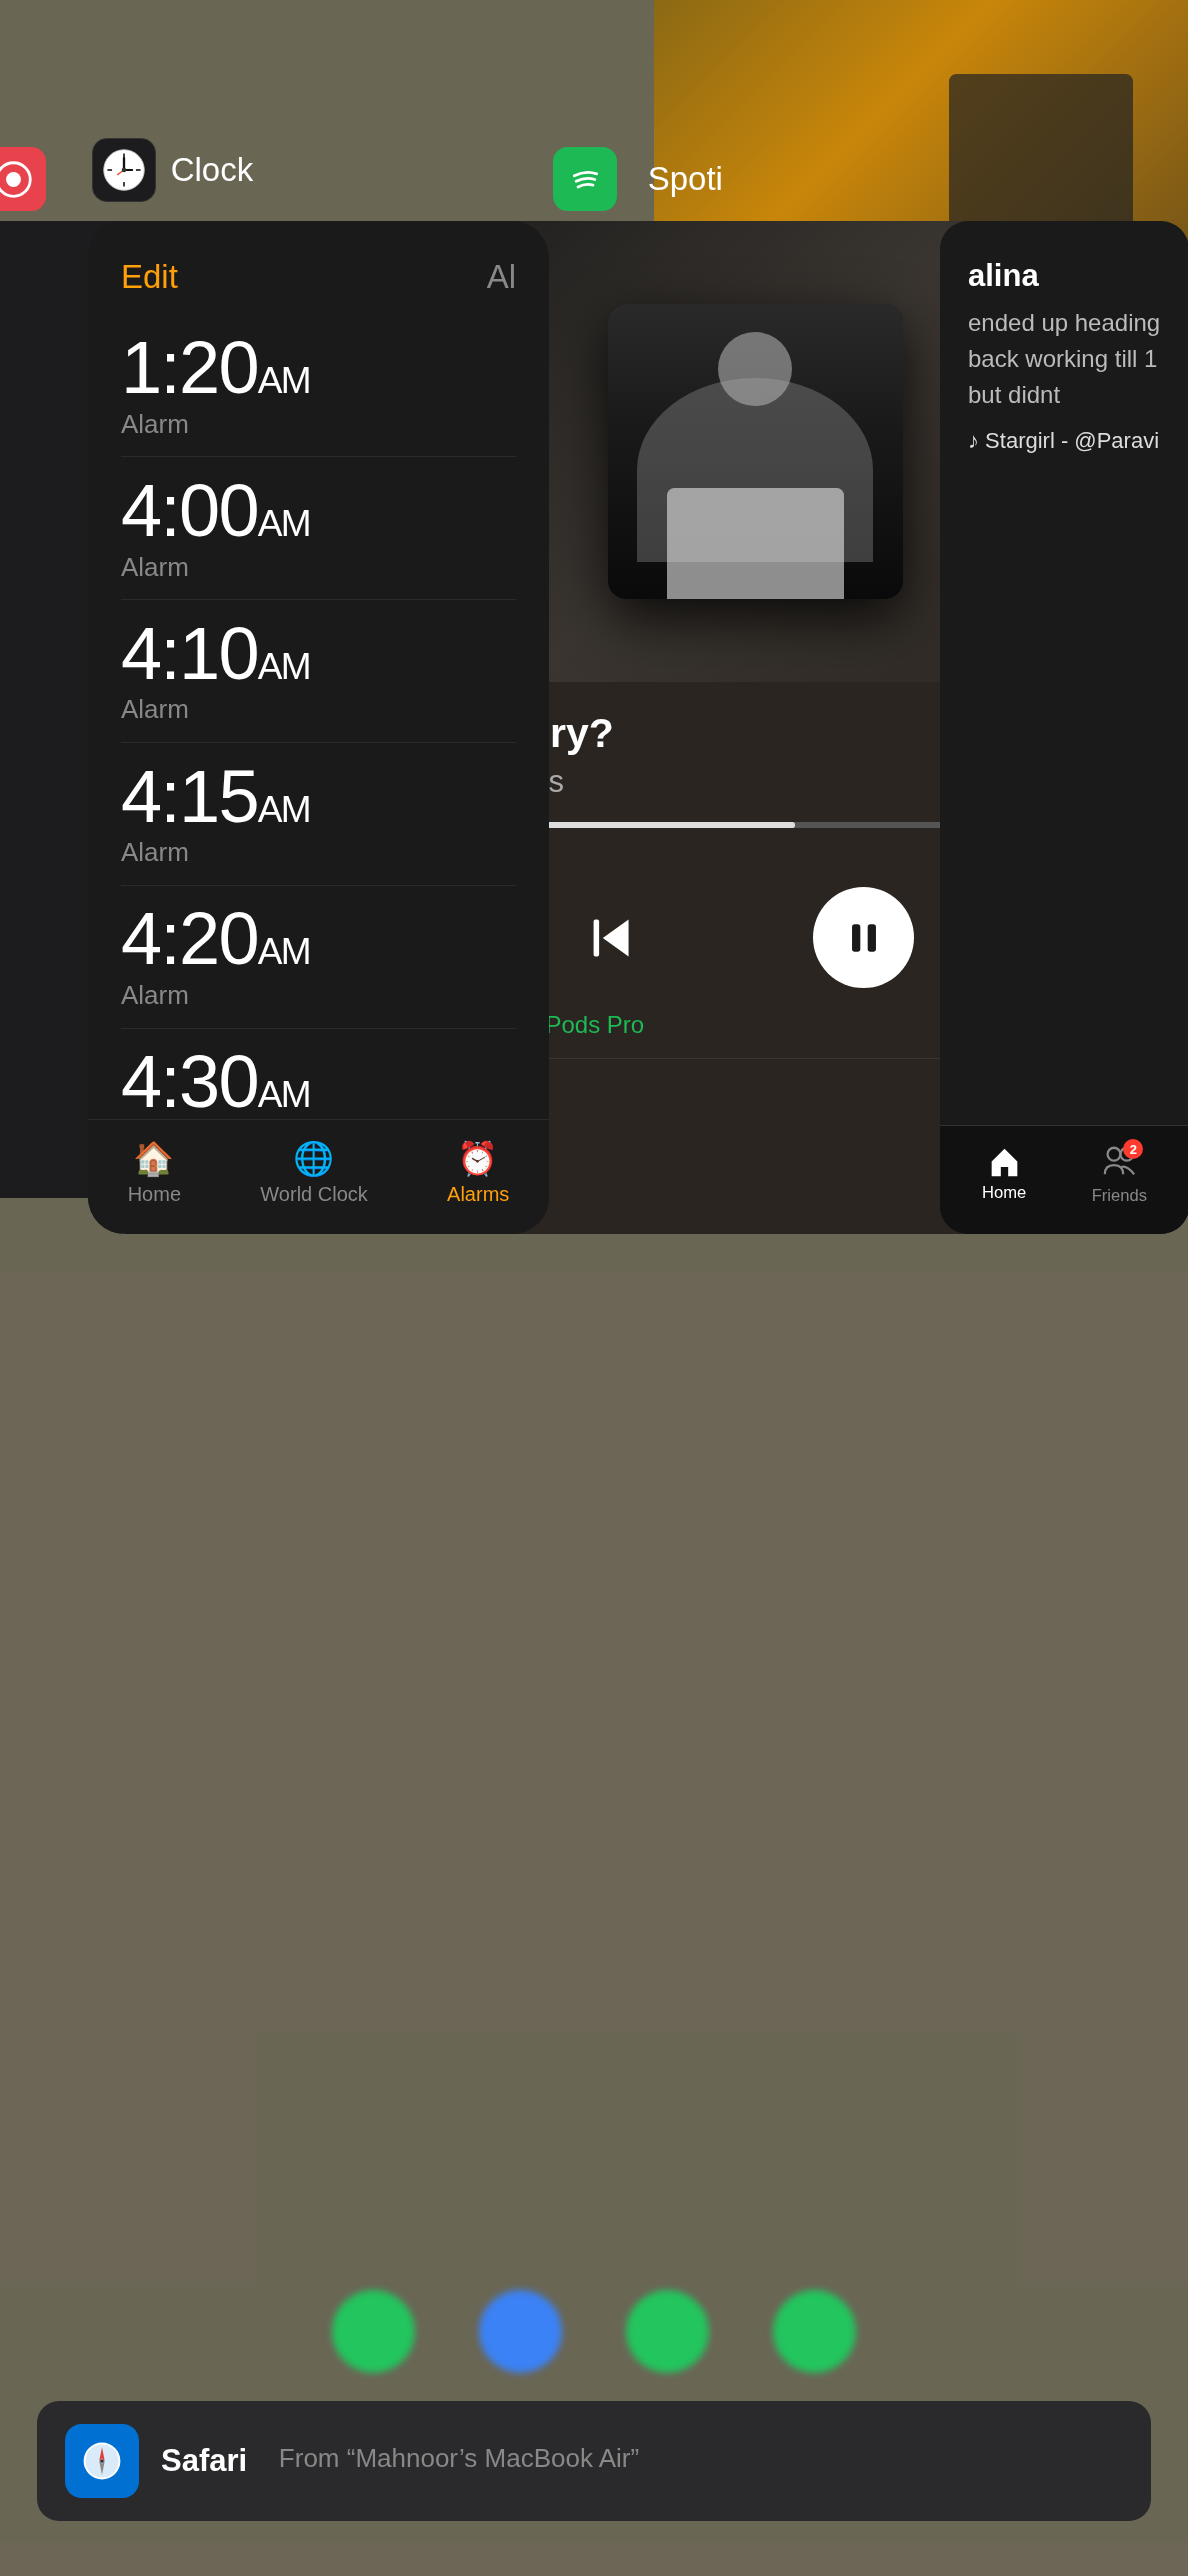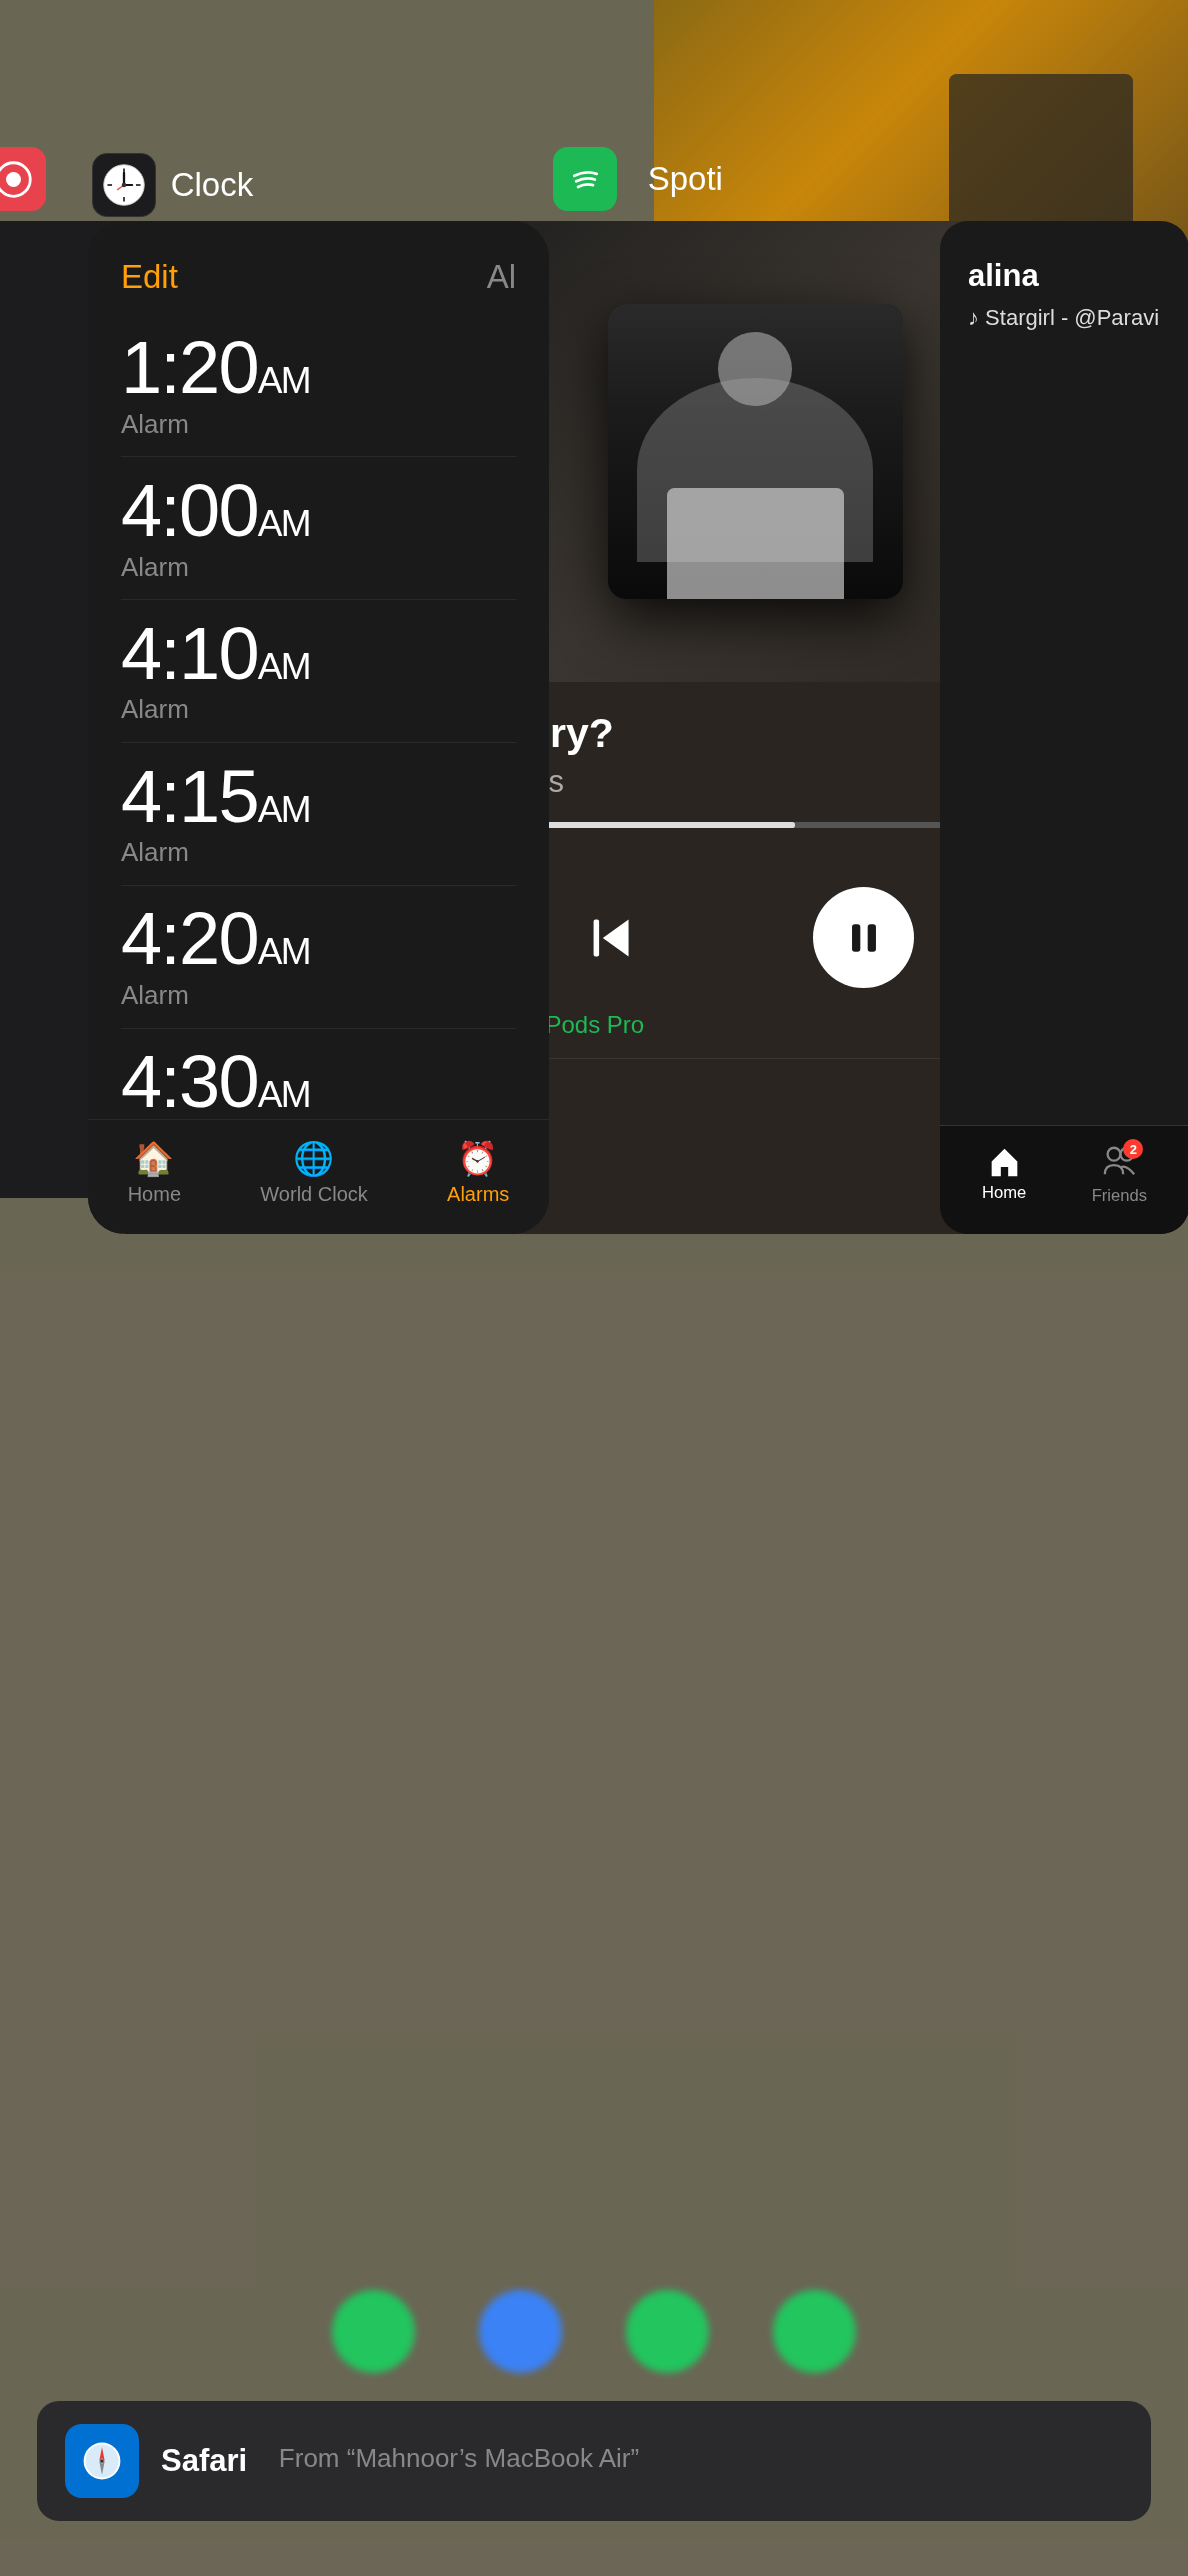--- a/index.html
+++ b/index.html
@@ -50,21 +50,21 @@
       border: 0.9px solid #333;
     }
 
     .app-label-icon.spotify {
       background: #1db954;
     }
 
     
     .clock-label-area {
       position: absolute;
-      top: 153px;
+      top: 138px;
       left: 92px;
       display: flex;
       align-items: center;
       gap: 14.7px;
       z-index: 25;
     }
 
     
     .spotify-label-area {
       position: absolute;
@@ -669,20 +669,21 @@
 
     <div class="lyrics-btn">Lyrics</div>
   </div>
 
 </div>
 
 <div style="position:absolute;top:221px;left:940px;width:249px;height:1013px;background:#1a1a1a;z-index:17;border-radius:28px;overflow:hidden;">
 
   <div style="padding:37px 28px 18.4px;">
     <div style="color:white;font-size:31px;font-weight:700;margin-bottom:11px;">alina</div>
+    <div style="color:#bbb;font-size:24px;line-height:1.5;margin-bottom:14.7px;">ended up heading back working till 1 but didnt</div>
     <div style="color:#ddd;font-size:22px;">♪ Stargirl - @Paravi</div>
   </div>
 
   <div style="position:absolute;bottom:0;left:0;right:0;background:#111;display:flex;justify-content:space-around;padding:18.4px 9.2px 28px;border-top:0.9px solid #333;">
     <div style="display:flex;flex-direction:column;align-items:center;gap:5.5px;color:white;">
       <svg width="33" height="33" viewBox="0 0 36 36">
           <path d="M4 18 L18 4 L32 18 L32 34 L22 34 L22 24 L14 24 L14 34 L4 34 Z" fill="white"></path>
         </svg>
       <span style="font-size:16.6px;">Home</span>
     </div>

